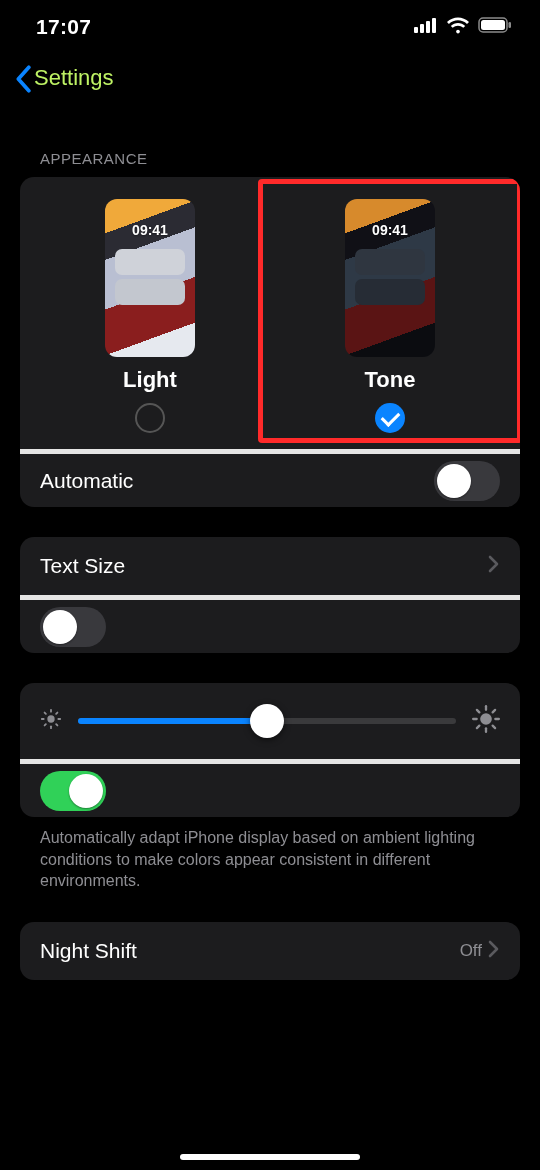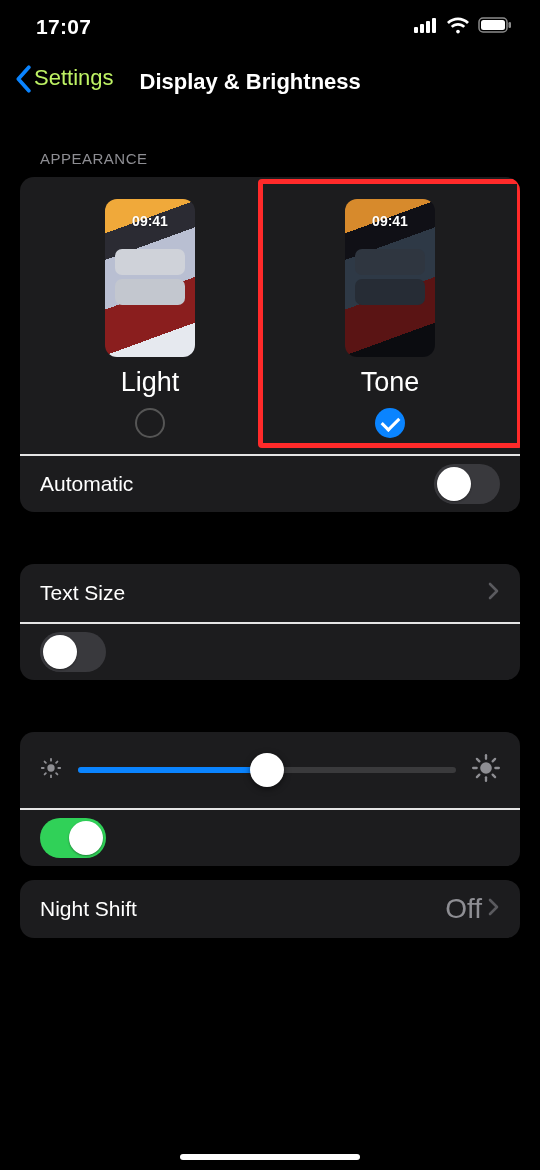--- a/index.html
+++ b/index.html
@@ -11,44 +11,44 @@
     .status-icons { display: flex; align-items: center; gap: 8px; }
 
     
     .nav { display: flex; align-items: center; height: 56px; padding: 0 14px; }
     .back { display: flex; color: #bef264; font-size: 22px; }
     .back svg { margin-right: 2px; }
     .title { flex: 1; text-align: left; font-size: 22px; font-weight: 600; padding-left: 26px; }
 
     
     .section { margin-top: 40px; padding: 0 20px; }
-    .section + .section { margin-top: 52px; }
+    .section + .section { margin-top: 30px; }
     .section-header { color: #8e8e93; font-size: 15px; letter-spacing: 0.5px; margin-bottom: 10px; padding-left: 20px; }
     .section-footer { color: #8e8e93; font-size: 16px; line-height: 1.35; padding: 10px 20px 0 20px; }
 
     .card { background: #1c1c1e; border-radius: 14px; overflow: hidden; }
     .row { display: flex; align-items: center; min-height: 58px; padding: 0 20px; }
-    .row + .row, .row.sep-top { border-top: 2px solid #e5e5e5; }
+    .row + .row, .row.sep-top { border-top: 5px solid #e5e5e5; }
     .row-label { font-size: 21px; flex: 1; }
-    .row-value { color: #8e8e93; font-size: 28px; margin-right: 6px; }
+    .row-value { color: #8e8e93; font-size: 17px; margin-right: 6px; }
     .chevron { color: #5a5a5e; }
 
     
     .appearance { display: flex; padding: 22px 10px 16px; }
     .mode { flex: 1; display: flex; flex-direction: column; align-items: center; gap: 10px; position: relative; }
     .mode-thumb { width: 90px; height: 158px; border-radius: 12px; position: relative; overflow: hidden; }
     .mode-thumb.light { background: linear-gradient(160deg, #f0a93a 0 18%, #2b2b33 18% 32%, #b9bfd2 32% 58%, #8a1e1e 58% 82%, #e6e9ef 82% 100%); filter: blur(0.2px); }
     .mode-thumb.dark  { background: linear-gradient(160deg, #d78a2c 0 18%, #101016 18% 32%, #2e3946 32% 58%, #5a1414 58% 82%, #0b0c10 82% 100%); }
-    .thumb-time { position: absolute; top: 14px; left: 0; right: 0; text-align: center; font-size: 14px; font-weight: 600; color: #fff; text-shadow: 0 1px 2px rgba(0,0,0,.4); }
+    .thumb-time { position: absolute; top: 23px; left: 0; right: 0; text-align: center; font-size: 14px; font-weight: 600; color: #fff; text-shadow: 0 1px 2px rgba(0,0,0,.4); }
     .widget { position: absolute; left: 10px; right: 10px; height: 26px; border-radius: 7px; }
     .mode-thumb.light .widget.a { top: 50px; background: #cfd2d9; }
     .mode-thumb.light .widget.b { top: 80px; background: #c3c7cf; }
     .mode-thumb.dark  .widget.a { top: 50px; background: #2f3640; }
     .mode-thumb.dark  .widget.b { top: 80px; background: #262c35; }
-    .mode-label { font-size: 27px; }
+    .mode-label { font-size: 22px; font-weight: bold; }
     .radio { width: 30px; height: 30px; border-radius: 50%; border: 2px solid #555; display: flex; align-items: center; justify-content: center; }
     .radio.checked { border: none; background: #0a84ff; }
     .radio.checked::after { content: ""; width: 14px; height: 8px; border-left: 3px solid #fff; border-bottom: 3px solid #fff; transform: rotate(-45deg) translate(1px,-1px); }
     .highlight { position: absolute; inset: -20px -12px -10px -12px; border: 5px solid #ff2a2a; border-radius: 4px; pointer-events: none; }
 
     
     .toggle { width: 66px; height: 40px; border-radius: 40px; background: #39393d; position: relative; flex-shrink: 0; }
     .toggle .knob { position: absolute; top: 3px; left: 3px; width: 34px; height: 34px; border-radius: 50%; background: #fff; box-shadow: 0 1px 2px rgba(0,0,0,.4); transition: none; }
     .toggle.on { background: #30d158; }
     .toggle.on .knob { left: auto; right: 3px; }
@@ -94,21 +94,20 @@
 
 <div class="nav">
   <div class="back">
     <span>
       <svg width="18" height="28" viewBox="0 0 14 24">
           <path d="M12 2 3 12l9 10" fill="none" stroke="#0a84ff" stroke-width="3.2" stroke-linecap="round" stroke-linejoin="round"></path>
         </svg>
     </span>
     <span>Settings</span>
   </div>
-  <div class="title">Display &amp; Brightness</div>
 </div>
 
 <div class="section">
   <div class="section-header">APPEARANCE</div>
   <div class="card">
     <div class="appearance">
 
       <div class="mode">
         <div class="mode-thumb light">
           <div class="thumb-time">09:41</div>
@@ -195,23 +194,24 @@
             </g>
           </svg>
       </span>
     </div>
     <div class="row sep-top">
       <div class="toggle on">
           <div class="knob"></div>
         </div>
     </div>
   </div>
-</div>
-
-<div class="section" style="margin-top:14px">
+  <div class="section-footer">Automatically adapt iPhone display based on ambient lighting conditions to make colors appear consistent in different environments.</div>
+</div>
+
+<div class="section" style="margin-top:30px">
   <div class="card">
     <div class="row">
       <div class="row-label">Night Shift</div>
       <div class="row-value">Off</div>
       <span class="chevron">
         <svg width="12" height="18" viewBox="0 0 12 18">
             <path d="M2 2l7 7-7 7" fill="none" stroke="#5a5a5e" stroke-width="2.6" stroke-linecap="round" stroke-linejoin="round"></path>
           </svg>
       </span>
     </div>

